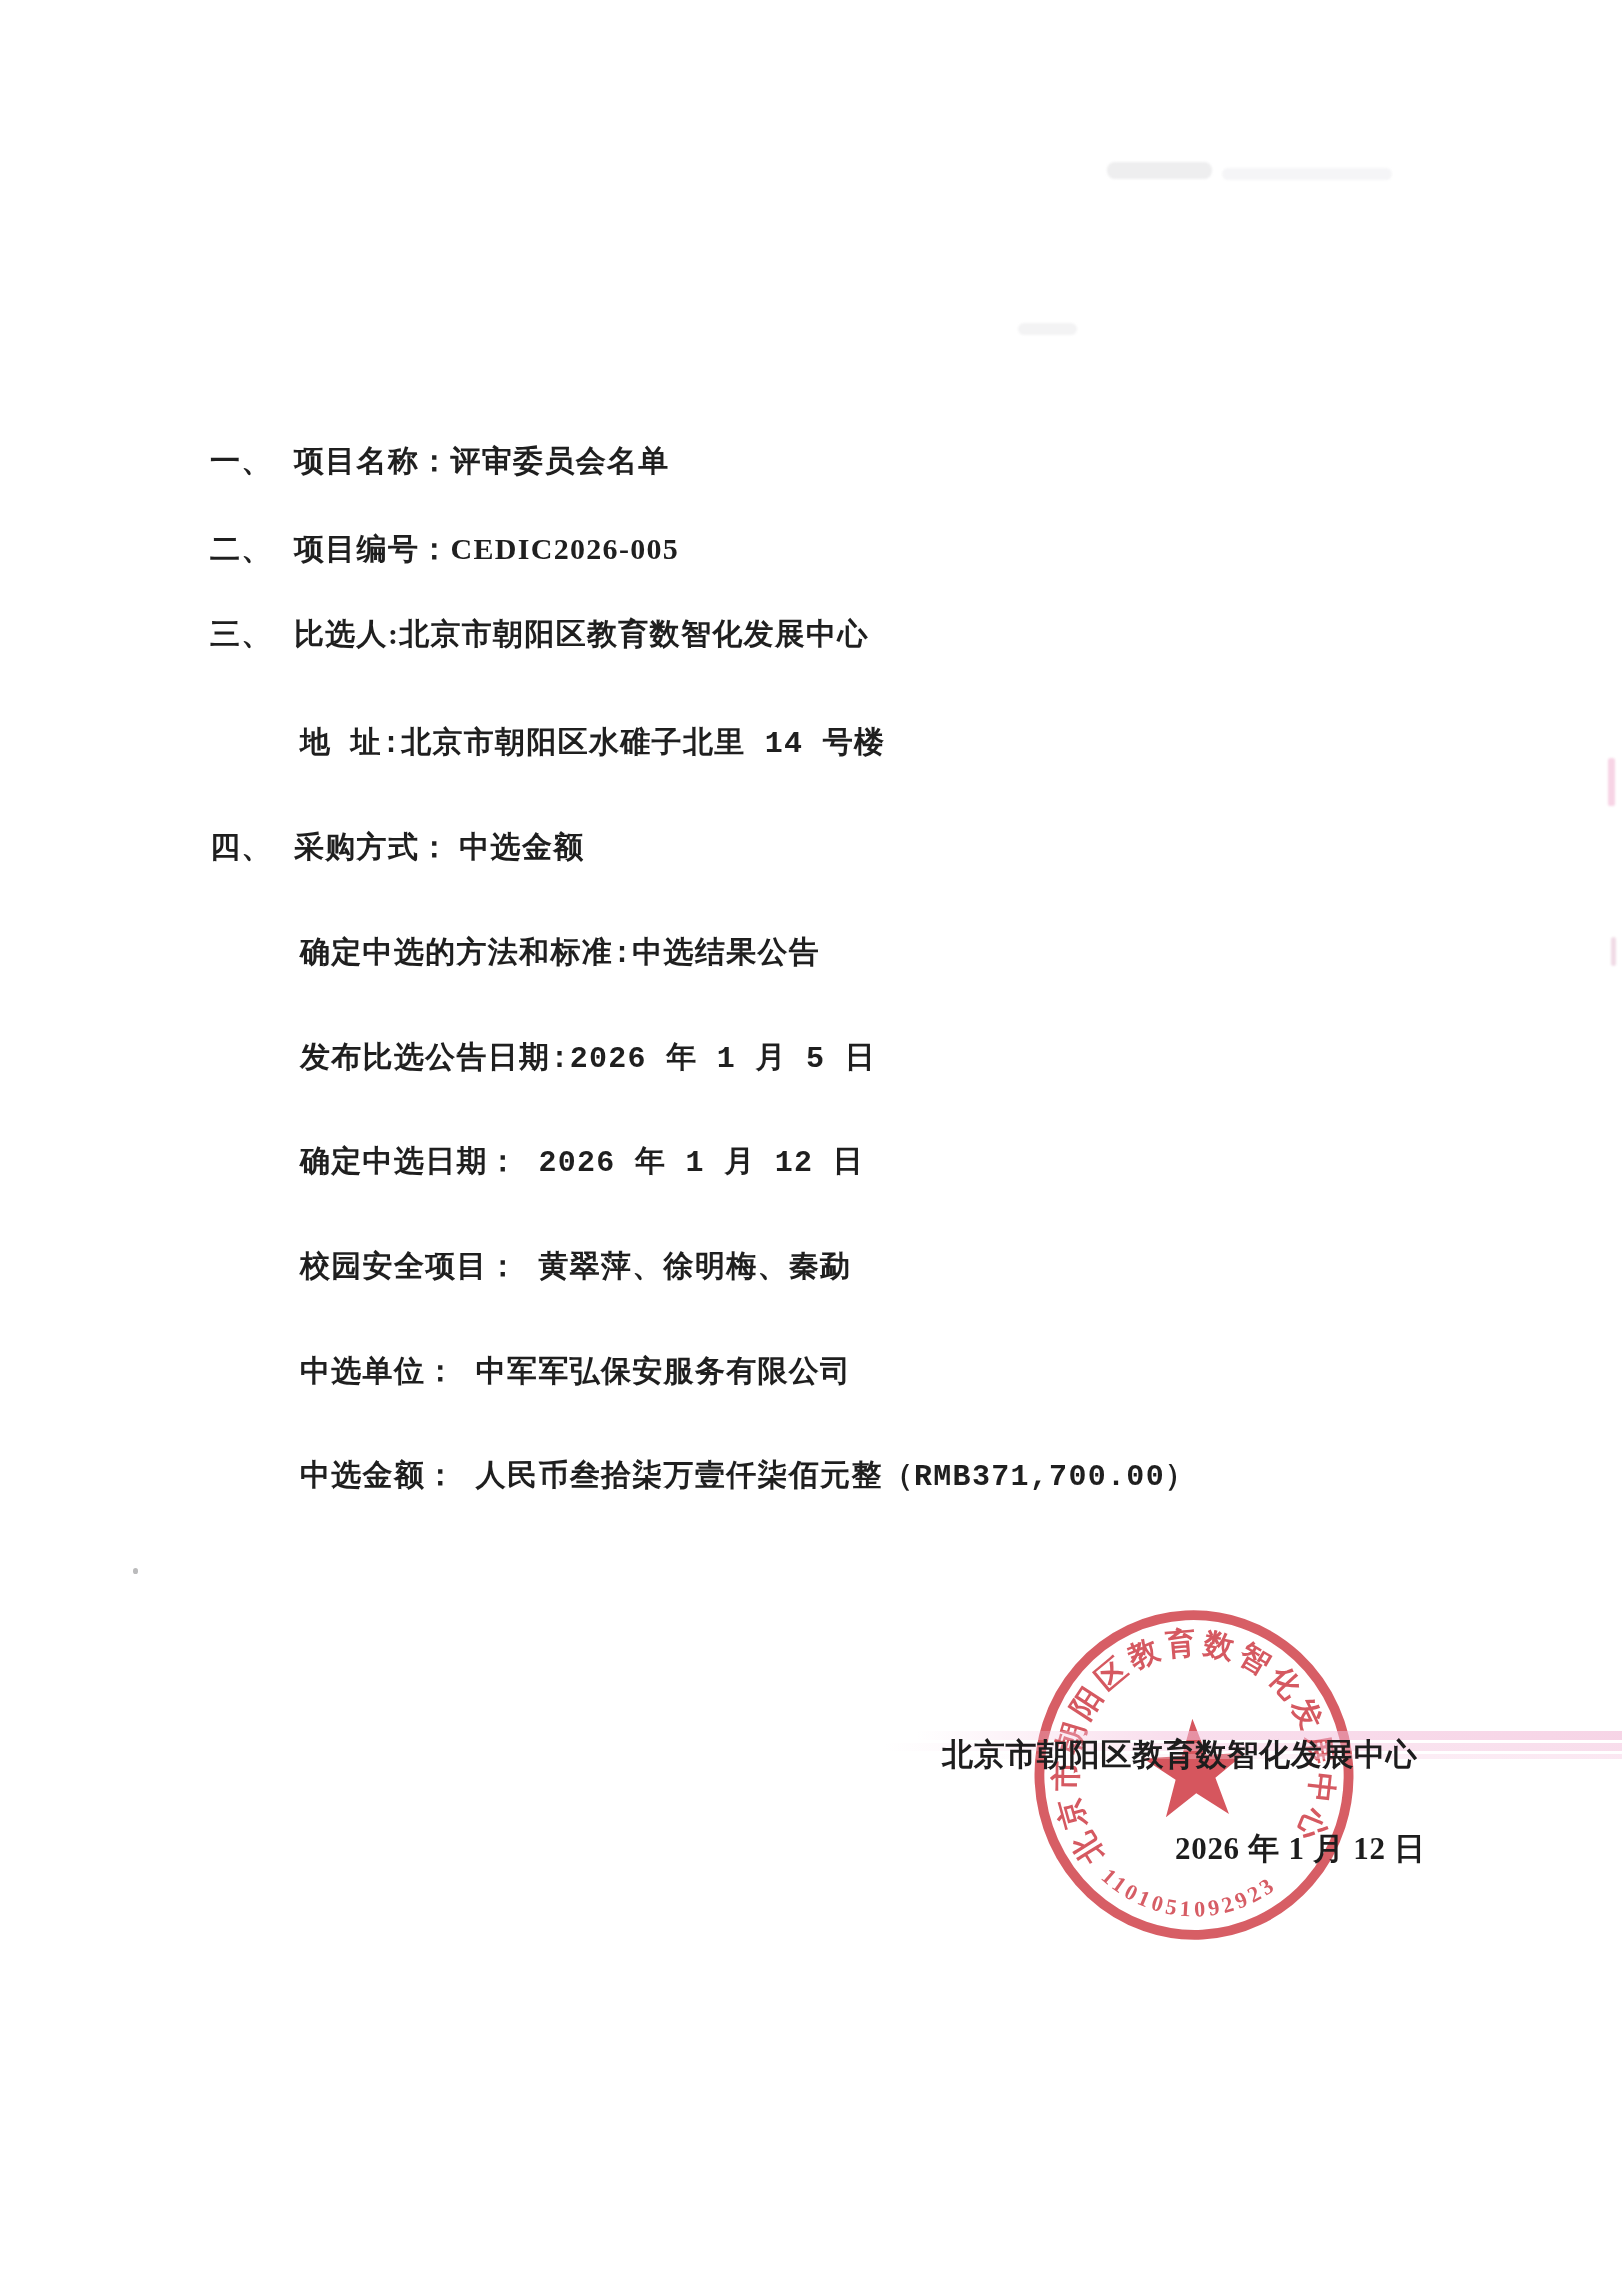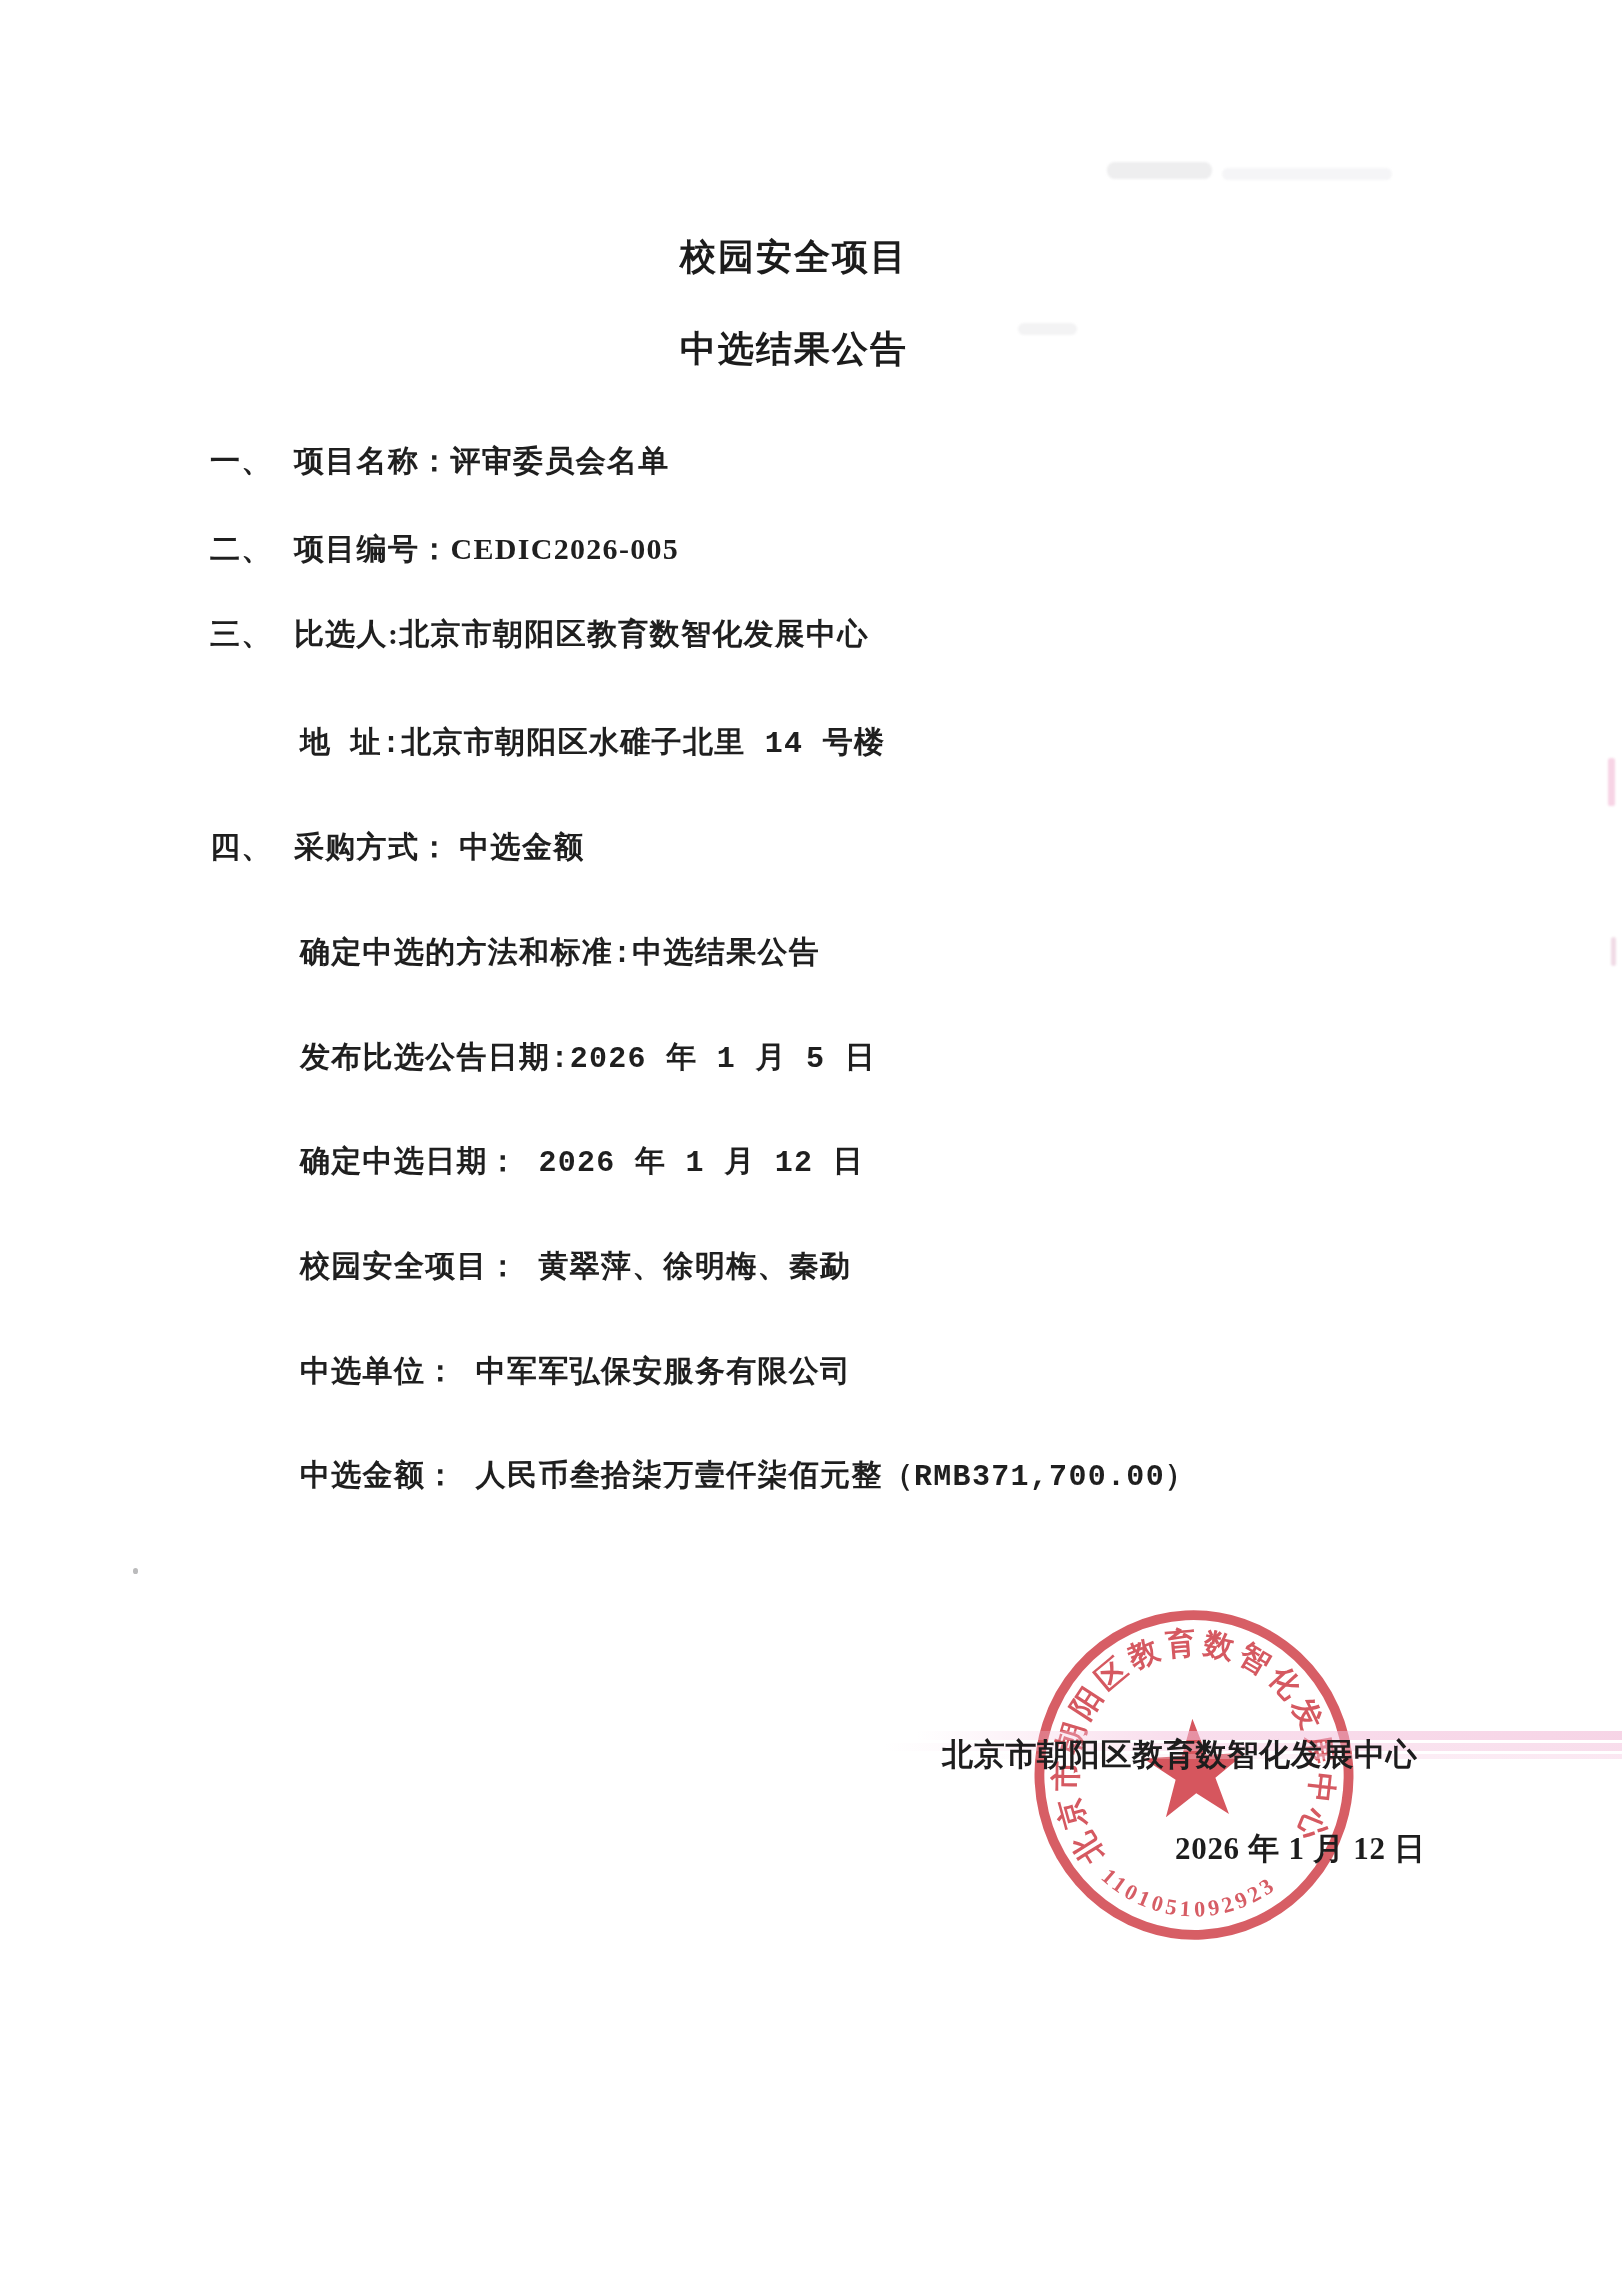--- a/index.html
+++ b/index.html
@@ -58,22 +58,20 @@
   .smudge.s3{left:1018px;top:323px;width:59px;height:11.8px;background:rgba(215,215,220,.30);border-radius:5.9px;}
   .smudge.s4{left:1608px;top:758px;width:6.5px;height:48px;background:rgba(238,160,198,.45);border-radius:2.6px;}
   .smudge.s5{left:1611px;top:937px;width:5.2px;height:29px;background:rgba(222,176,200,.45);border-radius:2.6px;}
   .smudge.s6{left:133px;top:1568px;width:5.2px;height:5.9px;background:rgba(120,120,122,.5);border-radius:50%;filter:none;}
 </style>
 </head>
 <body>
 
 <div class="page">
 
-  <div class="title" style="top:233px">校园安全项目</div>
-  <div class="title" style="top:325px">中选结果公告</div>
 
   <div class="line" style="top:441px">
     <span class="num">一、</span>
     <span class="txt">项目名称：评审委员会名单</span>
   </div>
   <div class="line" style="top:529px">
     <span class="num">二、</span>
     <span class="txt">项目编号：CEDIC2026-005</span>
   </div>
   <div class="line" style="top:614px">

